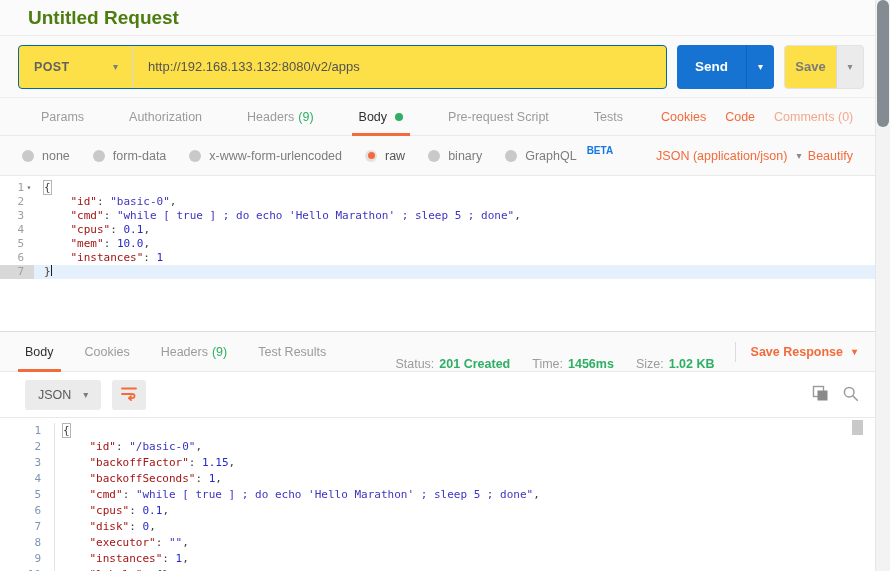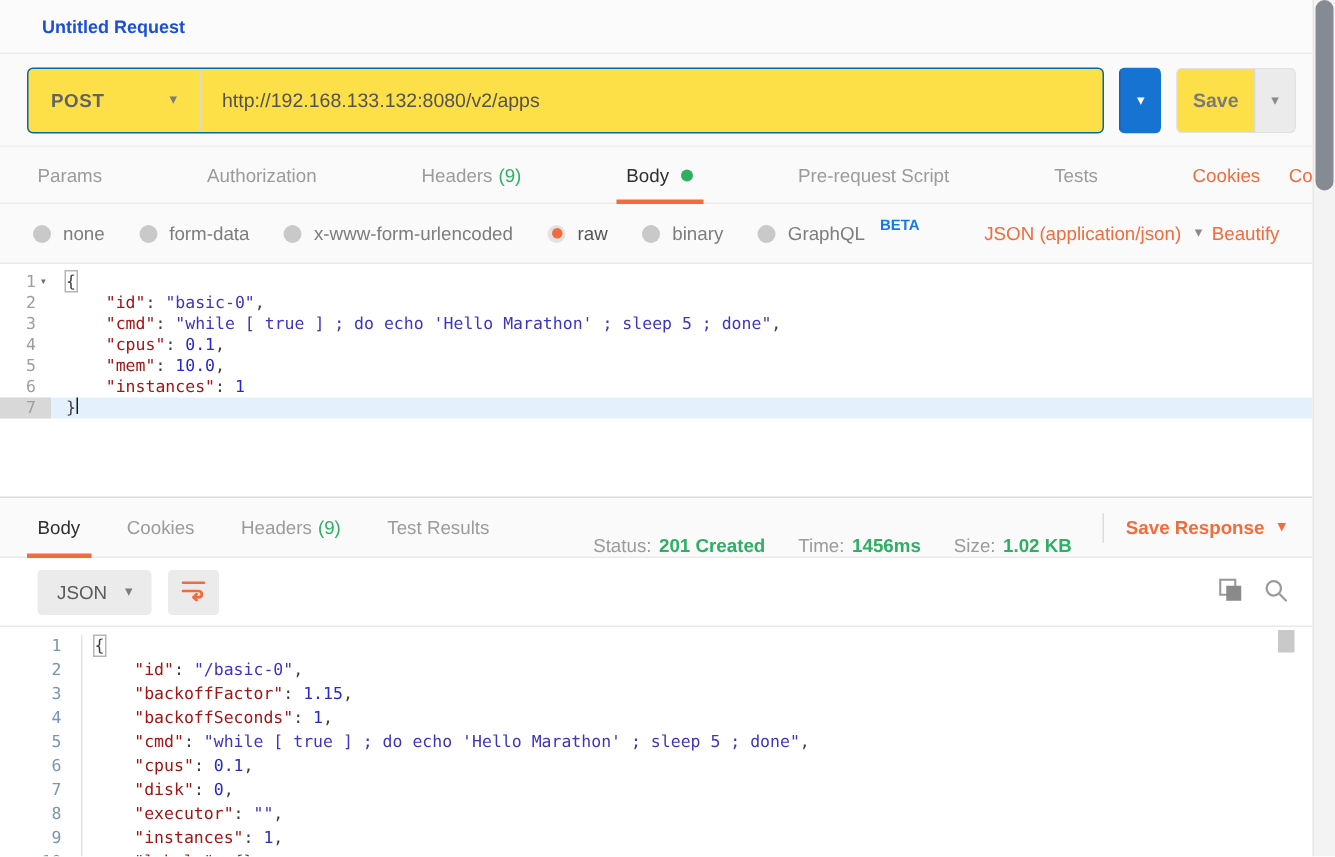--- a/index.html
+++ b/index.html
@@ -3,21 +3,21 @@
 <meta charset="utf-8">
 <style>
   * { box-sizing: border-box; margin: 0; padding: 0; }
   html,body { width:890px; height:571px; overflow:hidden; }
   body { font-family:"Liberation Sans", sans-serif; background:#fff; position:relative; }
   .app { width:875px; height:571px; position:relative; }
 
   
   .topbar { height:36px; background:#fbfbfb; border-bottom:1px solid #ececec;
             display:flex; align-items:center; padding-left:28px; }
-  .topbar .title { font-size:12px; font-weight:700; color:#1d4ed8; }
+  .topbar .title { font-size:19px; font-weight:700; color:#4d7c0f; }
 
   
   .request-bar { height:62px; background:#fafafa; border-bottom:1px solid #efefef;
                  display:flex; align-items:center; padding:0 11px 0 18px; }
   .method-url { flex:1; display:flex; height:44px; border:1px solid #0369a1;
                 border-radius:4px; background:#fde047; overflow:hidden; }
   .method-select { width:115px; display:flex; align-items:center; justify-content:space-between;
                    padding:0 15px; border-right:1px solid #d9d9d9; cursor:pointer; }
   .method-select .mlabel { font-size:12.5px; color:#636363; font-weight:600; letter-spacing:.4px; }
   .caret { font-size:10px; color:#7c7c7c; line-height:1; }
@@ -30,21 +30,21 @@
   .send .arrow { width:28px; background:#1673d1; color:#fff; border:none; cursor:pointer;
                  border-left:1px solid #0f62b5; font-size:10px; }
   .save .main { width:52px; background:#fde047; color:#7a7a7a; font-weight:600; font-size:13px;
                 border:1px solid #e2e2e2; border-right:none; cursor:pointer; font-family:inherit;
                 border-radius:4px 0 0 4px; }
   .save .arrow { width:28px; background:#ebebeb; color:#8a8a8a; cursor:pointer; font-size:10px;
                  border:1px solid #e2e2e2; border-left:1px solid #d8d8d8; border-radius:0 4px 4px 0; }
 
   
   .tabs-row { height:38px; background:#fafafa; border-bottom:1px solid #e9e9e9;
-              display:flex; align-items:stretch; padding:0 18px; font-size:12.5px; color:#9b9b9b;gap:25px; }
+              display:flex; align-items:stretch; padding:0 34px; font-size:12.5px; color:#9b9b9b; }
   .tab { display:flex; align-items:center; margin-right:31px; padding:0 7px; position:relative; cursor:pointer; white-space:nowrap; }
   .tab.active { color:#303030; }
   .tab.active::after { content:""; position:absolute; left:0; right:0; bottom:-1px; height:3px; background:#f26b3b; }
   .count-green { color:#2eaf64; margin-left:4px; }
   .green-dot { width:8px; height:8px; border-radius:50%; background:#2eaf64; margin-left:8px; flex:none; }
   .tabs-right { margin-left:auto; display:flex; align-items:center; gap:19px; }
   .link-orange { color:#f26b3b; cursor:pointer; white-space:nowrap; }
   .link-orange.muted { color:#f3a98d; }
 
   
@@ -129,20 +129,21 @@
 
   <div class="request-bar">
     <div class="method-url">
       <div class="method-select">
         <span class="mlabel">POST</span>
         <span class="caret">▾</span>
       </div>
       <input class="url-input" type="text" value="http://192.168.133.132:8080/v2/apps" style="">
     </div>
     <div class="btn-group send">
+      <button class="main">Send</button>
       <button class="arrow"><span>▾</span></button>
     </div>
     <div class="btn-group save">
       <button class="main">Save</button>
       <button class="arrow"><span>▾</span></button>
     </div>
   </div>
 
   <div class="tabs-row">
     <div class="tab">

